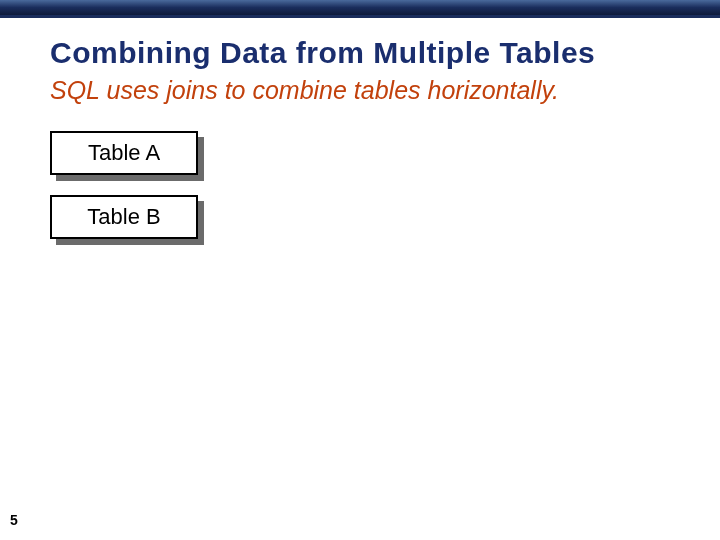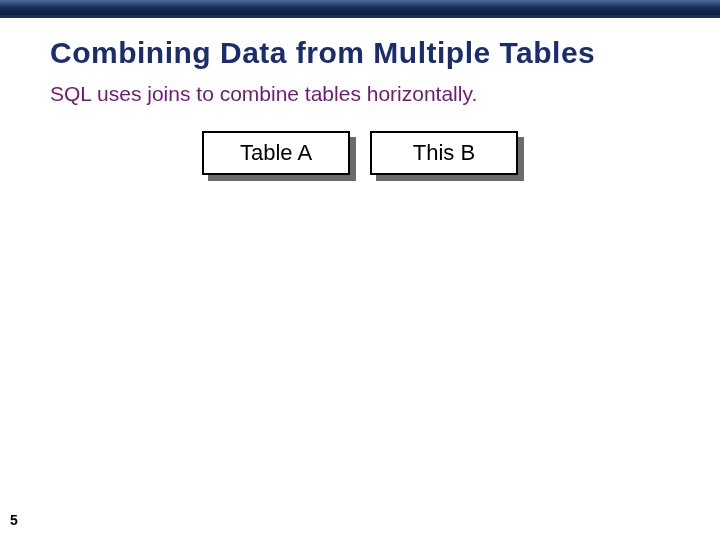--- a/index.html
+++ b/index.html
@@ -17,35 +17,37 @@
       background: linear-gradient(to bottom, #4a6a9c 0%, #1a2d5c 50%, #0e1a3a 100%);
       border-bottom: 3px solid #1a2d5c;
     }
     .content {
       padding: 18px 50px 0 50px;
     }
     .title {
       font-size: 30px;
       font-weight: bold;
       color: #1a2e6e;
-      margin-bottom: 10px;
+      margin-bottom: 4px;
       letter-spacing: 0.5px;
     }
     .body-text {
-      font-size: 21px;
-      color: #701a75;
+      font-size: 25px;
+      color: #c2410c;
       margin-bottom: 24px;
       line-height: 1.3;
+      font-style: italic;
     }
     .boxes {
       display: flex;
       justify-content: center;
       gap: 20px;
       margin-bottom: 36px;
       margin-top: 8px;
+      flex-direction: column;
     }
     .table-box {
       position: relative;
     }
     .table-box .shadow {
       position: absolute;
       top: 6px;
       left: 6px;
       width: 148px;
       height: 44px;
@@ -81,19 +83,19 @@
   <h1 class="title">Combining Data from Multiple Tables</h1>
   <p class="body-text">SQL uses joins to combine tables horizontally.</p>
 
   <div class="boxes">
     <div class="table-box">
       <div class="shadow"></div>
       <div class="front">Table A</div>
     </div>
     <div class="table-box">
       <div class="shadow"></div>
-      <div class="front">This B</div>
+      <div class="front">Table B</div>
     </div>
   </div>
 
 </div>
 
 <div class="page-number">5</div>
 
 </body></html>

